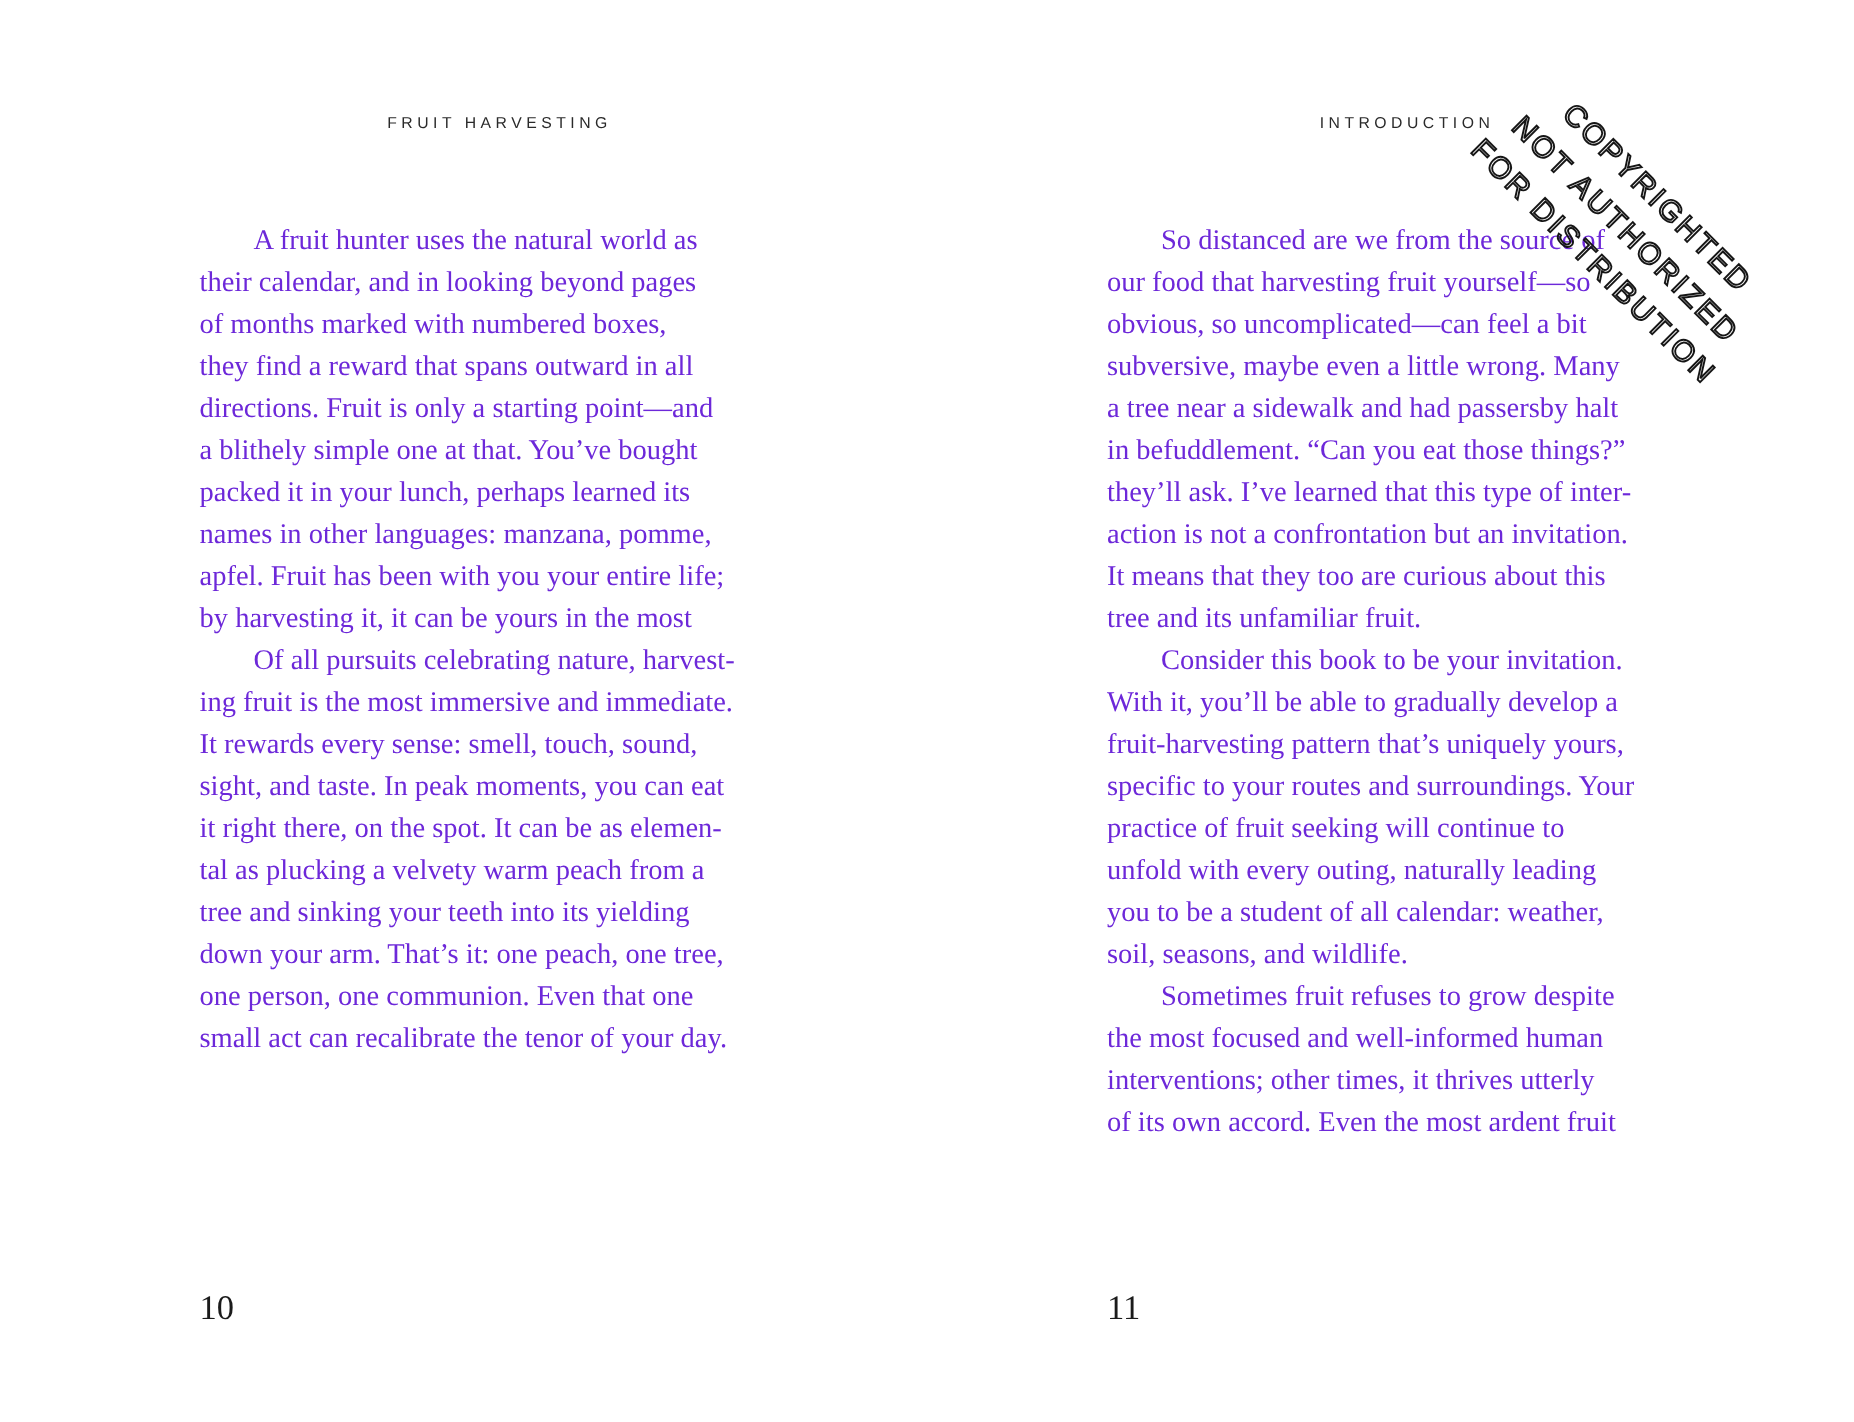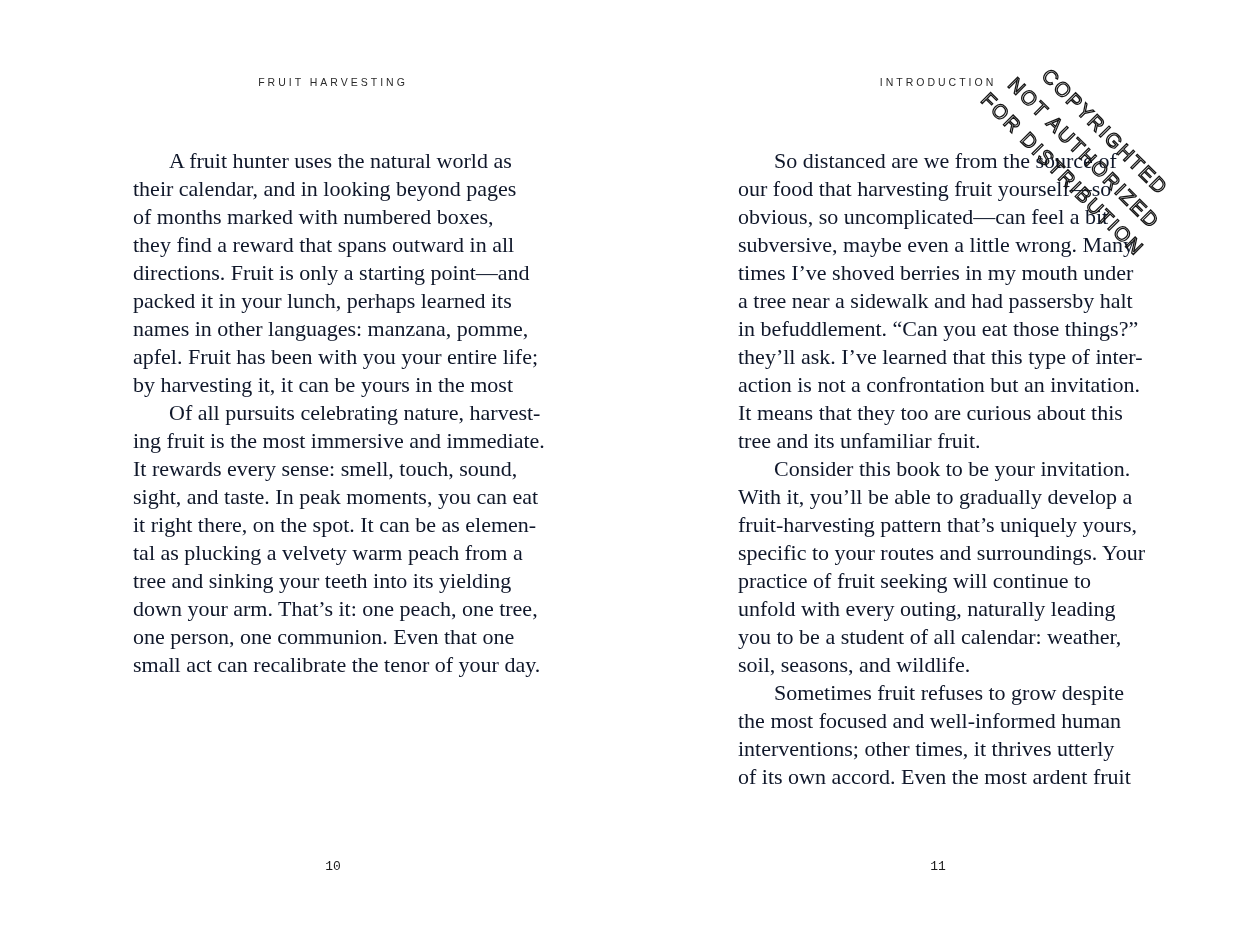--- a/index.html
+++ b/index.html
@@ -35,39 +35,38 @@
     font-size: 10.5px;
     letter-spacing: 3px;
     color: #2a2a2a;
     white-space: nowrap;
   }
   .body-text {
     position: absolute;
     top: 147px;
     left: 0;
     width: 420px;
-    font-size: 22px;
+    font-size: 19px;
     line-height: 28px;
-    color: #0f172a;
+    color: #6d28d9;
   }
   .body-text .line {
     white-space: nowrap;
   }
   .body-text .line.indent {
     padding-left: 36px;
   }
   .page-number {
     position: absolute;
     top: 859px;
     left: 0;
     width: 100%;
-    text-align: center;
-    font-size: 13px;
+    text-align: left;
+    font-size: 23px;
     color: #1b1b1b;
-    font-family: Liberation Mono, monospace;
   }
   #watermark-svg {
     position: absolute;
     left: 924px;
     top: -7px;
     overflow: visible;
     pointer-events: none;
   }
   #watermark-svg text {
     font-family: "Liberation Sans", sans-serif;
@@ -86,20 +85,21 @@
 
   <div class="column" id="left-column">
     <div class="running-header">FRUIT HARVESTING</div>
     <div class="body-text">
 
     <div class="line indent">A fruit hunter uses the natural world as</div>
         <div class="line">their calendar, and in looking beyond pages</div>
         <div class="line">of months marked with numbered boxes,</div>
         <div class="line">they find a reward that spans outward in all</div>
         <div class="line">directions. Fruit is only a starting point—and</div>
+        <div class="line">a blithely simple one at that. You’ve bought</div>
         <div class="line">packed it in your lunch, perhaps learned its</div>
         <div class="line">names in other languages: manzana, pomme,</div>
         <div class="line">apfel. Fruit has been with you your entire life;</div>
         <div class="line">by harvesting it, it can be yours in the most</div>
         <div class="line indent">Of all pursuits celebrating nature, harvest-</div>
         <div class="line">ing fruit is the most immersive and immediate.</div>
         <div class="line">It rewards every sense: smell, touch, sound,</div>
         <div class="line">sight, and taste. In peak moments, you can eat</div>
         <div class="line">it right there, on the spot. It can be as elemen-</div>
         <div class="line">tal as plucking a velvety warm peach from a</div>
@@ -112,21 +112,20 @@
   </div>
 
   <div class="column" id="right-column">
     <div class="running-header">INTRODUCTION</div>
     <div class="body-text">
 
     <div class="line indent">So distanced are we from the source of</div>
         <div class="line">our food that harvesting fruit yourself—so</div>
         <div class="line">obvious, so uncomplicated—can feel a bit</div>
         <div class="line">subversive, maybe even a little wrong. Many</div>
-        <div class="line">times I’ve shoved berries in my mouth under</div>
         <div class="line">a tree near a sidewalk and had passersby halt</div>
         <div class="line">in befuddlement. “Can you eat those things?”</div>
         <div class="line">they’ll ask. I’ve learned that this type of inter-</div>
         <div class="line">action is not a confrontation but an invitation.</div>
         <div class="line">It means that they too are curious about this</div>
         <div class="line">tree and its unfamiliar fruit.</div>
         <div class="line indent">Consider this book to be your invitation.</div>
         <div class="line">With it, you’ll be able to gradually develop a</div>
         <div class="line">fruit-harvesting pattern that’s uniquely yours,</div>
         <div class="line">specific to your routes and surroundings. Your</div>

